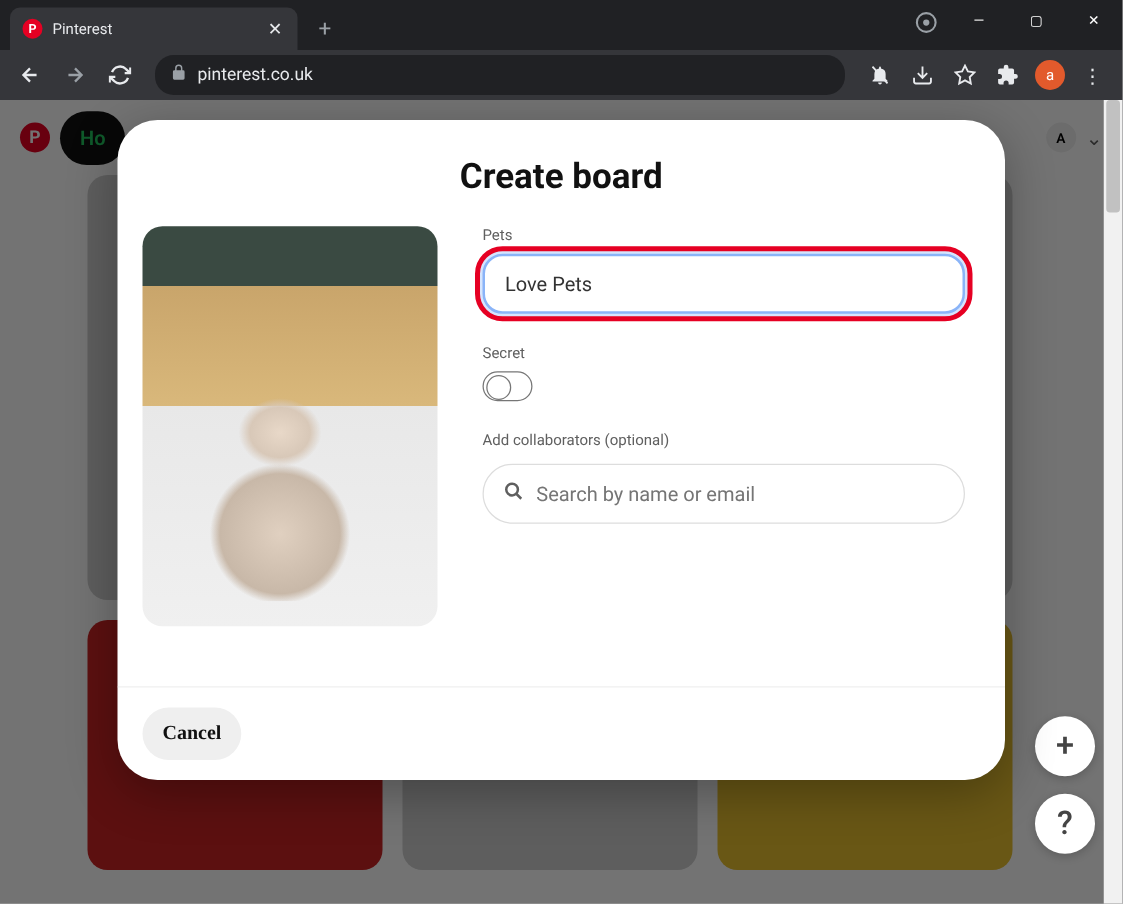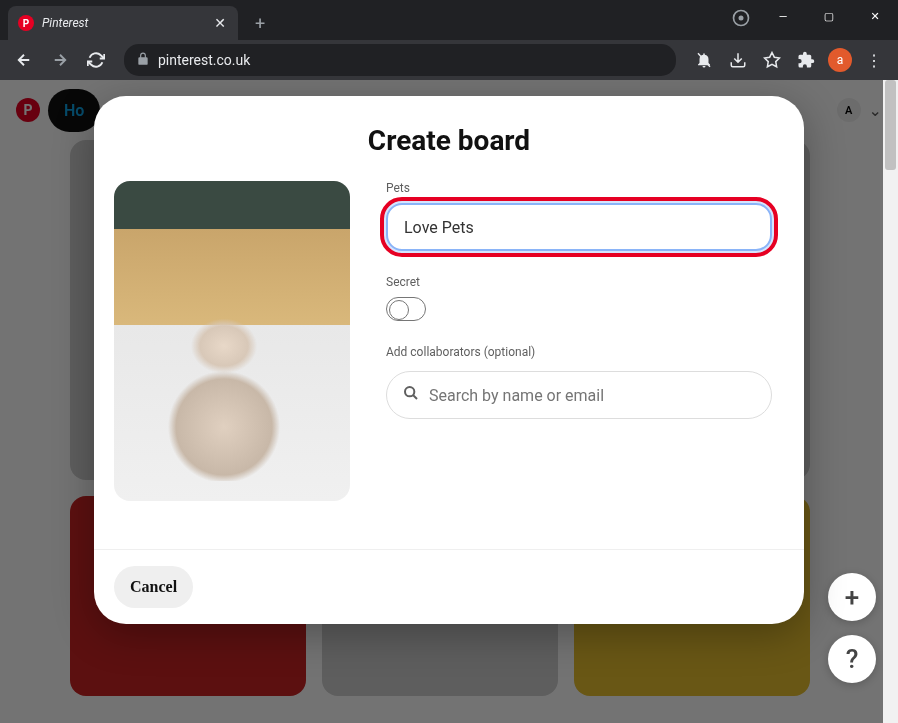--- a/index.html
+++ b/index.html
@@ -2,41 +2,41 @@
 <html><head>
   <meta charset="utf-8">
   <style>
     * { margin: 0; padding: 0; box-sizing: border-box; font-family: -apple-system, BlinkMacSystemFont, "Segoe UI", Roboto, Helvetica, Arial, sans-serif; }
     body { width: 898px; height: 723px; background: #202124; overflow: hidden; position: relative; }
 
     
     .title-bar { height: 40px; background: #202124; display: flex; align-items: flex-end; }
     .tab { height: 34px; background: #35363a; border-radius: 8px 8px 0 0; display: flex; align-items: center; padding: 0 10px; margin-left: 8px; width: 230px; gap: 8px; color: #e8eaed; font-size: 12px; }
     .tab-favicon { width: 16px; height: 16px; background: #e60023; border-radius: 50%; display: flex; align-items: center; justify-content: center; color: white; font-weight: bold; font-size: 10px; }
-    .tab-title { flex: 1; white-space: nowrap; overflow: hidden; font-style: italic; }
+    .tab-title { flex: 1; white-space: nowrap; overflow: hidden; }
     .tab-close { width: 16px; height: 16px; display: flex; align-items: center; justify-content: center; cursor: pointer; font-size: 14px; }
     .new-tab { width: 28px; height: 28px; display: flex; align-items: center; justify-content: center; color: #9aa0a6; font-size: 18px; cursor: pointer; margin-left: 8px; margin-bottom: 3px; }
     .window-controls { position: absolute; top: 0; right: 0; display: flex; height: 32px; }
     .win-ctrl { width: 46px; height: 32px; display: flex; align-items: center; justify-content: center; color: #fff; font-size: 11px; cursor: pointer; }
     .incognito-badge { position: absolute; top: 6px; right: 145px; width: 24px; height: 24px; display:flex; align-items:center; justify-content:center; }
 
     .toolbar { height: 40px; background: #35363a; display: flex; align-items: center; padding: 0 8px; gap: 4px; }
     .nav-btn { width: 32px; height: 32px; display: flex; align-items: center; justify-content: center; color: #9aa0a6; border-radius: 50%; cursor: pointer; }
     .nav-btn.enabled { color: #e8eaed; }
     .address-bar { flex: 1; height: 30px; background: #202124; border-radius: 15px; display: flex; align-items: center; padding: 16px 12px; color: #e8eaed; font-size: 14px; margin: 0 8px; gap: 8px; }
     .lock-icon { color: #9aa0a6; }
     .toolbar-right { display: flex; align-items: center; gap: 2px; }
     .tb-icon { width: 32px; height: 32px; display: flex; align-items: center; justify-content: center; color: #e8eaed; cursor: pointer; }
     .avatar { width: 24px; height: 24px; background: #e25a2c; border-radius: 50%; display: flex; align-items: center; justify-content: center; color: white; font-size: 12px; }
 
     
     .page-wrapper { position: absolute; top: 80px; left: 0; right: 0; bottom: 0; background: #fff; overflow: hidden; }
     .pinterest-header { height: 60px; display: flex; align-items: center; padding: 0 16px; gap: 8px; }
     .p-logo { width: 24px; height: 24px; background: #e60023; border-radius: 50%; display: flex; align-items: center; justify-content: center; color: white; font-weight: bold; font-size: 14px; }
-    .home-btn { background: #111; color: #0ea5e9; padding: 12px 16px; border-radius: 24px; font-weight: 600; font-size: 16px; }
+    .home-btn { background: #111; color: #22c55e; padding: 12px 16px; border-radius: 24px; font-weight: 600; font-size: 16px; }
     .header-right { margin-left: auto; display: flex; align-items: center; gap: 8px; }
     .header-avatar { width: 24px; height: 24px; border-radius: 50%; background: #efefef; display: flex; align-items: center; justify-content: center; font-size: 11px; font-weight: 600; }
     .chevron { color: #5f5f5f; }
 
     .pins-bg { padding: 0 70px; display: flex; gap: 16px; }
     .pin-col { width: 236px; }
     .pin-card { border-radius: 16px; background: #d0d0d0; margin-bottom: 16px; }
 
     .scrim { position: absolute; inset: 0; background: rgba(0,0,0,0.55); }
 

